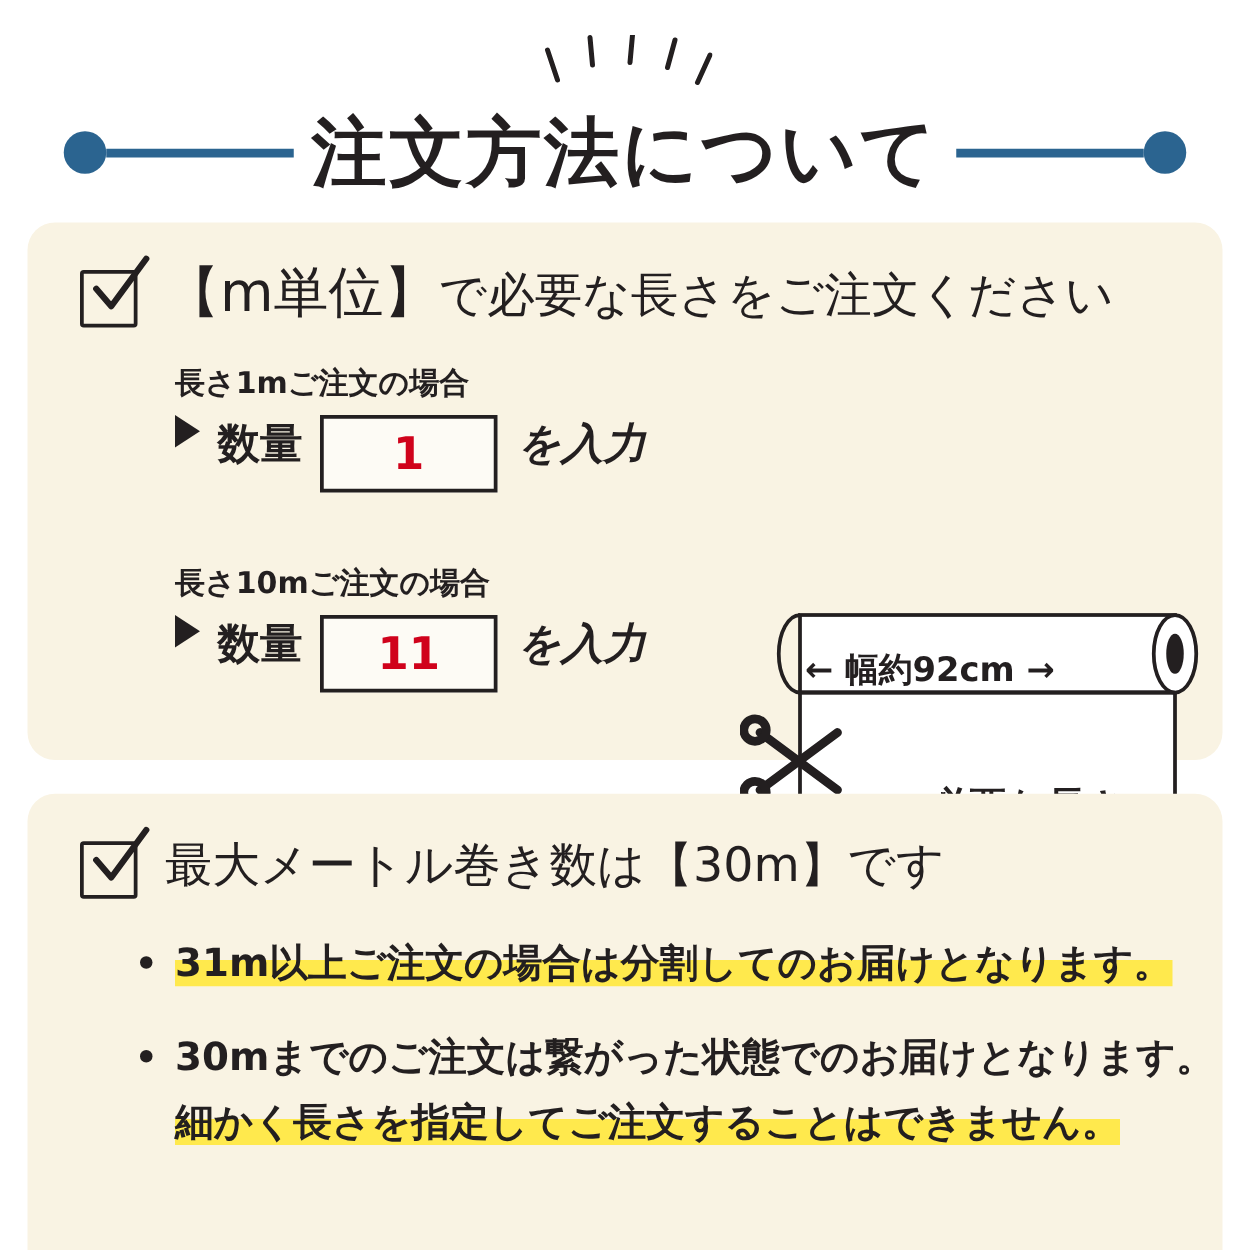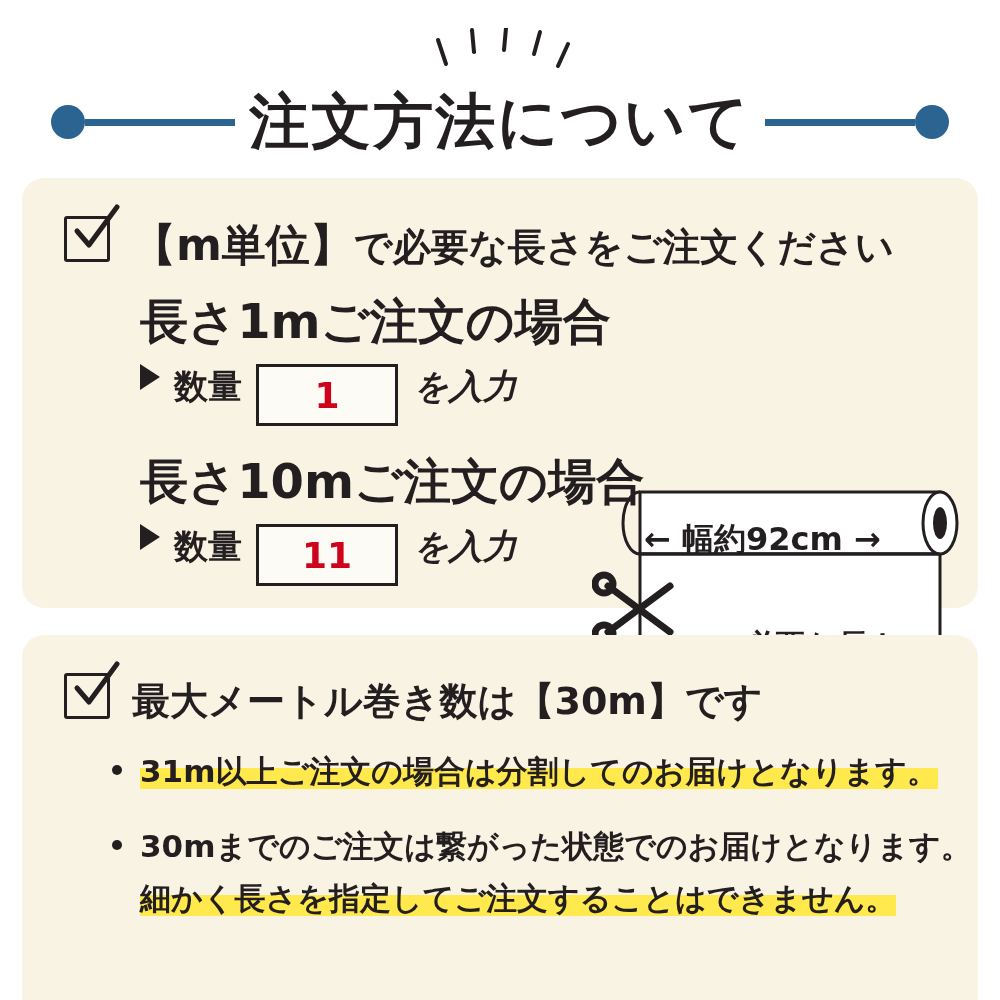--- a/index.html
+++ b/index.html
@@ -107,36 +107,36 @@
   .checkbox .tick {
     position: absolute;
     left: 2px;
     top: -16px;
     width: 54px;
     height: 54px;
   }
   .head-text {
     margin-left: 22px;
     font-size: 38px;
-    font-weight: 700;
-    color: #231f20;
-    white-space: nowrap;
-    line-height: 69px;
+    font-weight: 400;
+    color: #231f20;
+    white-space: nowrap;
+    line-height: 50px;
   }
   .head-text .big {
     font-size: 44px;
   }
 
   
   .case {
     position: absolute;
     left: 118px;
   }
   .case-label {
-    font-size: 48px;
+    font-size: 24px;
     font-weight: 700;
     color: #231f20;
     white-space: nowrap;
   }
   .case-row {
     display: flex;
     align-items: flex-start;
     margin-top: 10px;
   }
   .tri {
@@ -180,21 +180,21 @@
     position: absolute;
     left: 570px;
     top: 300px;
     width: 390px;
     height: 290px;
   }
   .width-text {
     position: absolute;
     left: 622px;
     top: 340px;
-    font-size: 32px;
+    font-size: 27px;
     font-weight: 700;
     color: #231f20;
     white-space: nowrap;
   }
   .roll-text {
     position: absolute;
     left: 660px;
     top: 445px;
     width: 280px;
     text-align: center;

